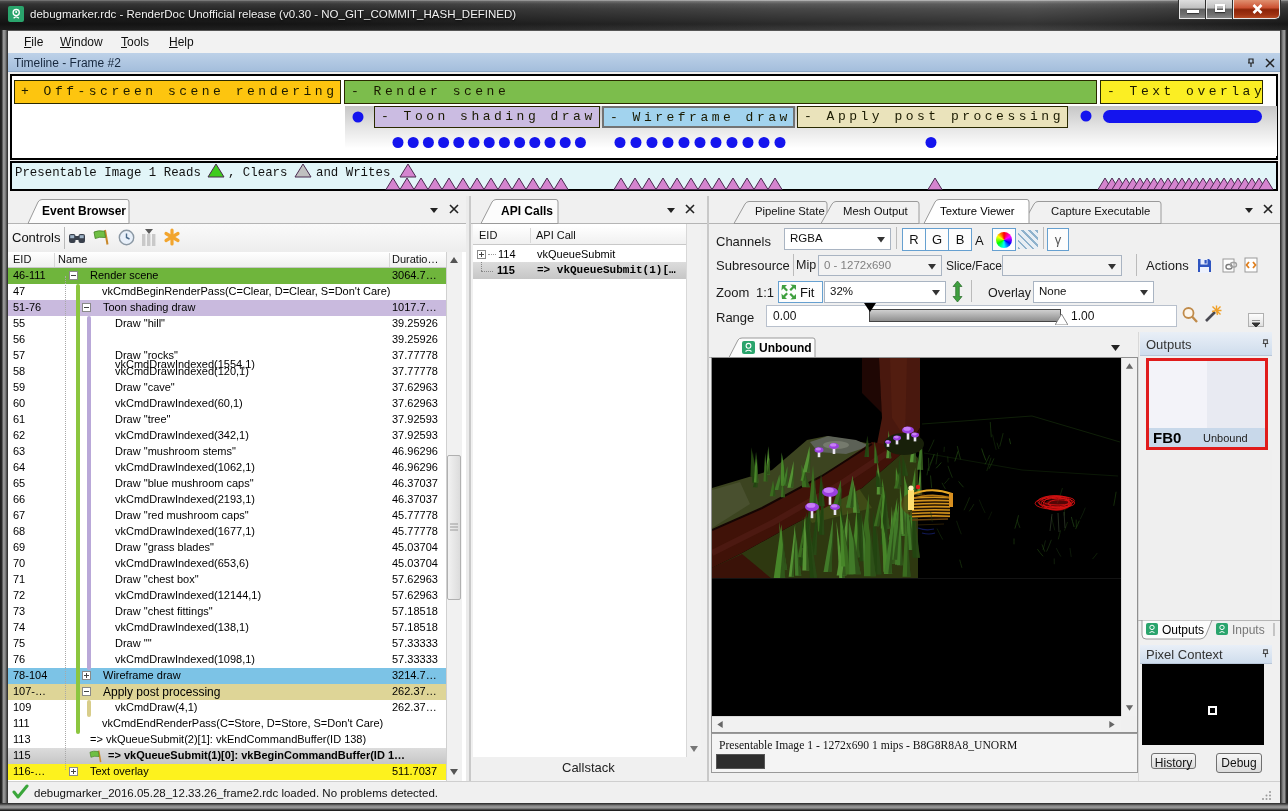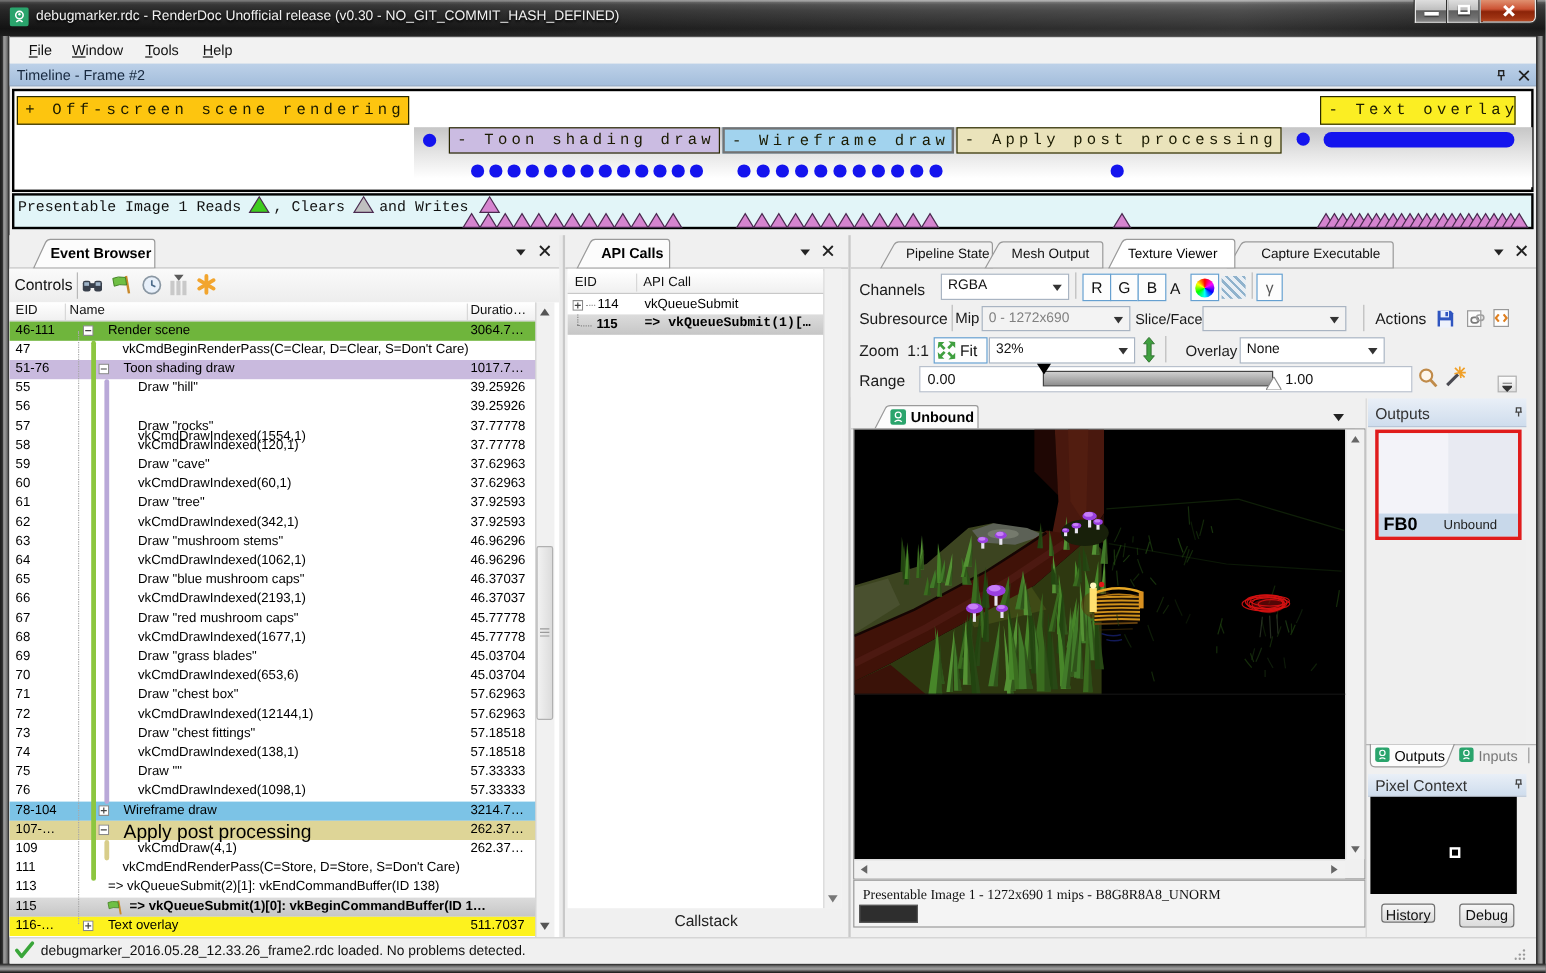--- a/index.html
+++ b/index.html
@@ -42,20 +42,21 @@
 <div class="abs tx" style="left:14px;top:56px;font-size:12px;color:#17283e;">Timeline - Frame #2</div>
 <svg class="abs" style="left:1245px;top:57px" width="12" height="12" viewBox="0 0 12 12">
       <path d="M4 2 h4 v4 h-4 z M3 6 h6 M6 6 v4" stroke="#222" stroke-width="1.2" fill="none"></path>
     </svg>
 <svg class="abs" style="left:1264px;top:57px" width="12" height="12" viewBox="0 0 12 12">
       <path d="M2 2 L10 10 M10 2 L2 10" stroke="#222" stroke-width="1.5" fill="none"></path>
     </svg>
 <div class="abs" style="left:10px;top:74px;width:1268px;height:86px;background:#fff;border:2px solid #000;"></div>
 <div class="abs" style="left:345px;top:106px;width:932px;height:50px;background:linear-gradient(180deg,#c6c6c6 0%,#e6e6e6 45%,#ffffff 85%);"></div>
 <div class="abs mono" style="left:14px;top:80px;width:327px;height:24px;background:#fdc50f;font-size:13px;letter-spacing:3.5px;color:#1a1a00;border:1px solid #2a2a00;line-height:22px;padding-left:6px;overflow:hidden;white-space:nowrap;">+ Off-screen scene rendering</div>
+<div class="abs mono" style="left:344px;top:80px;width:753px;height:24px;background:#7cbd4c;font-size:13px;letter-spacing:3.5px;color:#1a1a00;border:1px solid #2a2a00;line-height:22px;padding-left:6px;overflow:hidden;white-space:nowrap;">- Render scene</div>
 <div class="abs mono" style="left:1100px;top:80px;width:163px;height:24px;background:#fbee23;font-size:13px;letter-spacing:3.5px;color:#1a1a00;border:1px solid #2a2a00;line-height:22px;padding-left:6px;overflow:hidden;white-space:nowrap;">- Text overlay</div>
 <div class="abs mono" style="left:374px;top:106px;width:226px;height:22px;background:#cbbce2;font-size:13px;letter-spacing:3.5px;color:#1a1a00;border:1px solid #2a2a00;line-height:20px;padding-left:6px;overflow:hidden;white-space:nowrap;">- Toon shading draw</div>
 <div class="abs mono" style="left:602px;top:106px;width:193px;height:22px;background:#a2d3ee;font-size:13px;letter-spacing:3.5px;color:#1a1a00;border:2px solid #737373;line-height:20px;padding-left:6px;overflow:hidden;white-space:nowrap;">- Wireframe draw</div>
 <div class="abs mono" style="left:797px;top:106px;width:271px;height:22px;background:#eae3bb;font-size:13px;letter-spacing:3.5px;color:#1a1a00;border:1px solid #2a2a00;line-height:20px;padding-left:6px;overflow:hidden;white-space:nowrap;">- Apply post processing</div>
 <svg class="abs" style="left:0;top:0" width="1288" height="160" viewBox="0 0 1288 160">
       <g fill="#1414ee">
         <circle cx="358" cy="117" r="5.5"></circle>
         <circle cx="1086" cy="116" r="5.5"></circle>
         <rect x="1103" y="110" width="159" height="13" rx="6.5"></rect>
         <circle cx="398" cy="142.5" r="5.5"></circle>
@@ -300,21 +301,21 @@
       <rect x="0.5" y="0.5" width="8" height="8" fill="#fff" stroke="#8a8a8a"></rect>
       <path d="M2 4.5 h5 M4.5 2 v5" stroke="#444"></path>
     </svg>
 <div class="abs tx" style="left:103px;top:669px;font-size:11px;color:#000;">Wireframe draw</div>
 <div class="abs tx" style="left:13px;top:685px;font-size:11px;color:#000;">107-…</div>
 <div class="abs tx" style="left:392px;top:685px;font-size:11px;color:#000;">262.37…</div>
 <svg class="abs" style="left:82px;top:687px" width="9" height="9" viewBox="0 0 9 9">
       <rect x="0.5" y="0.5" width="8" height="8" fill="#fff" stroke="#8a8a8a"></rect>
       <path d="M2 4.5 h5" stroke="#444"></path>
     </svg>
-<div class="abs tx" style="left:103px;top:685px;font-size:16px;color:#000;">Apply post processing</div>
+<div class="abs tx" style="left:103px;top:685px;font-size:12px;color:#000;">Apply post processing</div>
 <div class="abs tx" style="left:13px;top:701px;font-size:11px;color:#000;">109</div>
 <div class="abs tx" style="left:392px;top:701px;font-size:11px;color:#000;">262.37…</div>
 <div class="abs tx" style="left:115px;top:701px;font-size:11px;color:#000;">vkCmdDraw(4,1)</div>
 <div class="abs tx" style="left:13px;top:717px;font-size:11px;color:#000;">111</div>
 <div class="abs tx" style="left:102px;top:717px;font-size:11px;color:#000;">vkCmdEndRenderPass(C=Store, D=Store, S=Don't Care)</div>
 <div class="abs tx" style="left:13px;top:733px;font-size:11px;color:#000;">113</div>
 <div class="abs tx" style="left:90px;top:733px;font-size:11px;color:#000;">=&gt; vkQueueSubmit(2)[1]: vkEndCommandBuffer(ID 138)</div>
 <div class="abs tx" style="left:13px;top:749px;font-size:11px;color:#000;">115</div>
 <svg class="abs" style="left:88px;top:749px" width="15" height="15" viewBox="0 0 18 19">
       <path d="M13 2 L15.5 16.5" stroke="#c8882a" stroke-width="2"></path>

